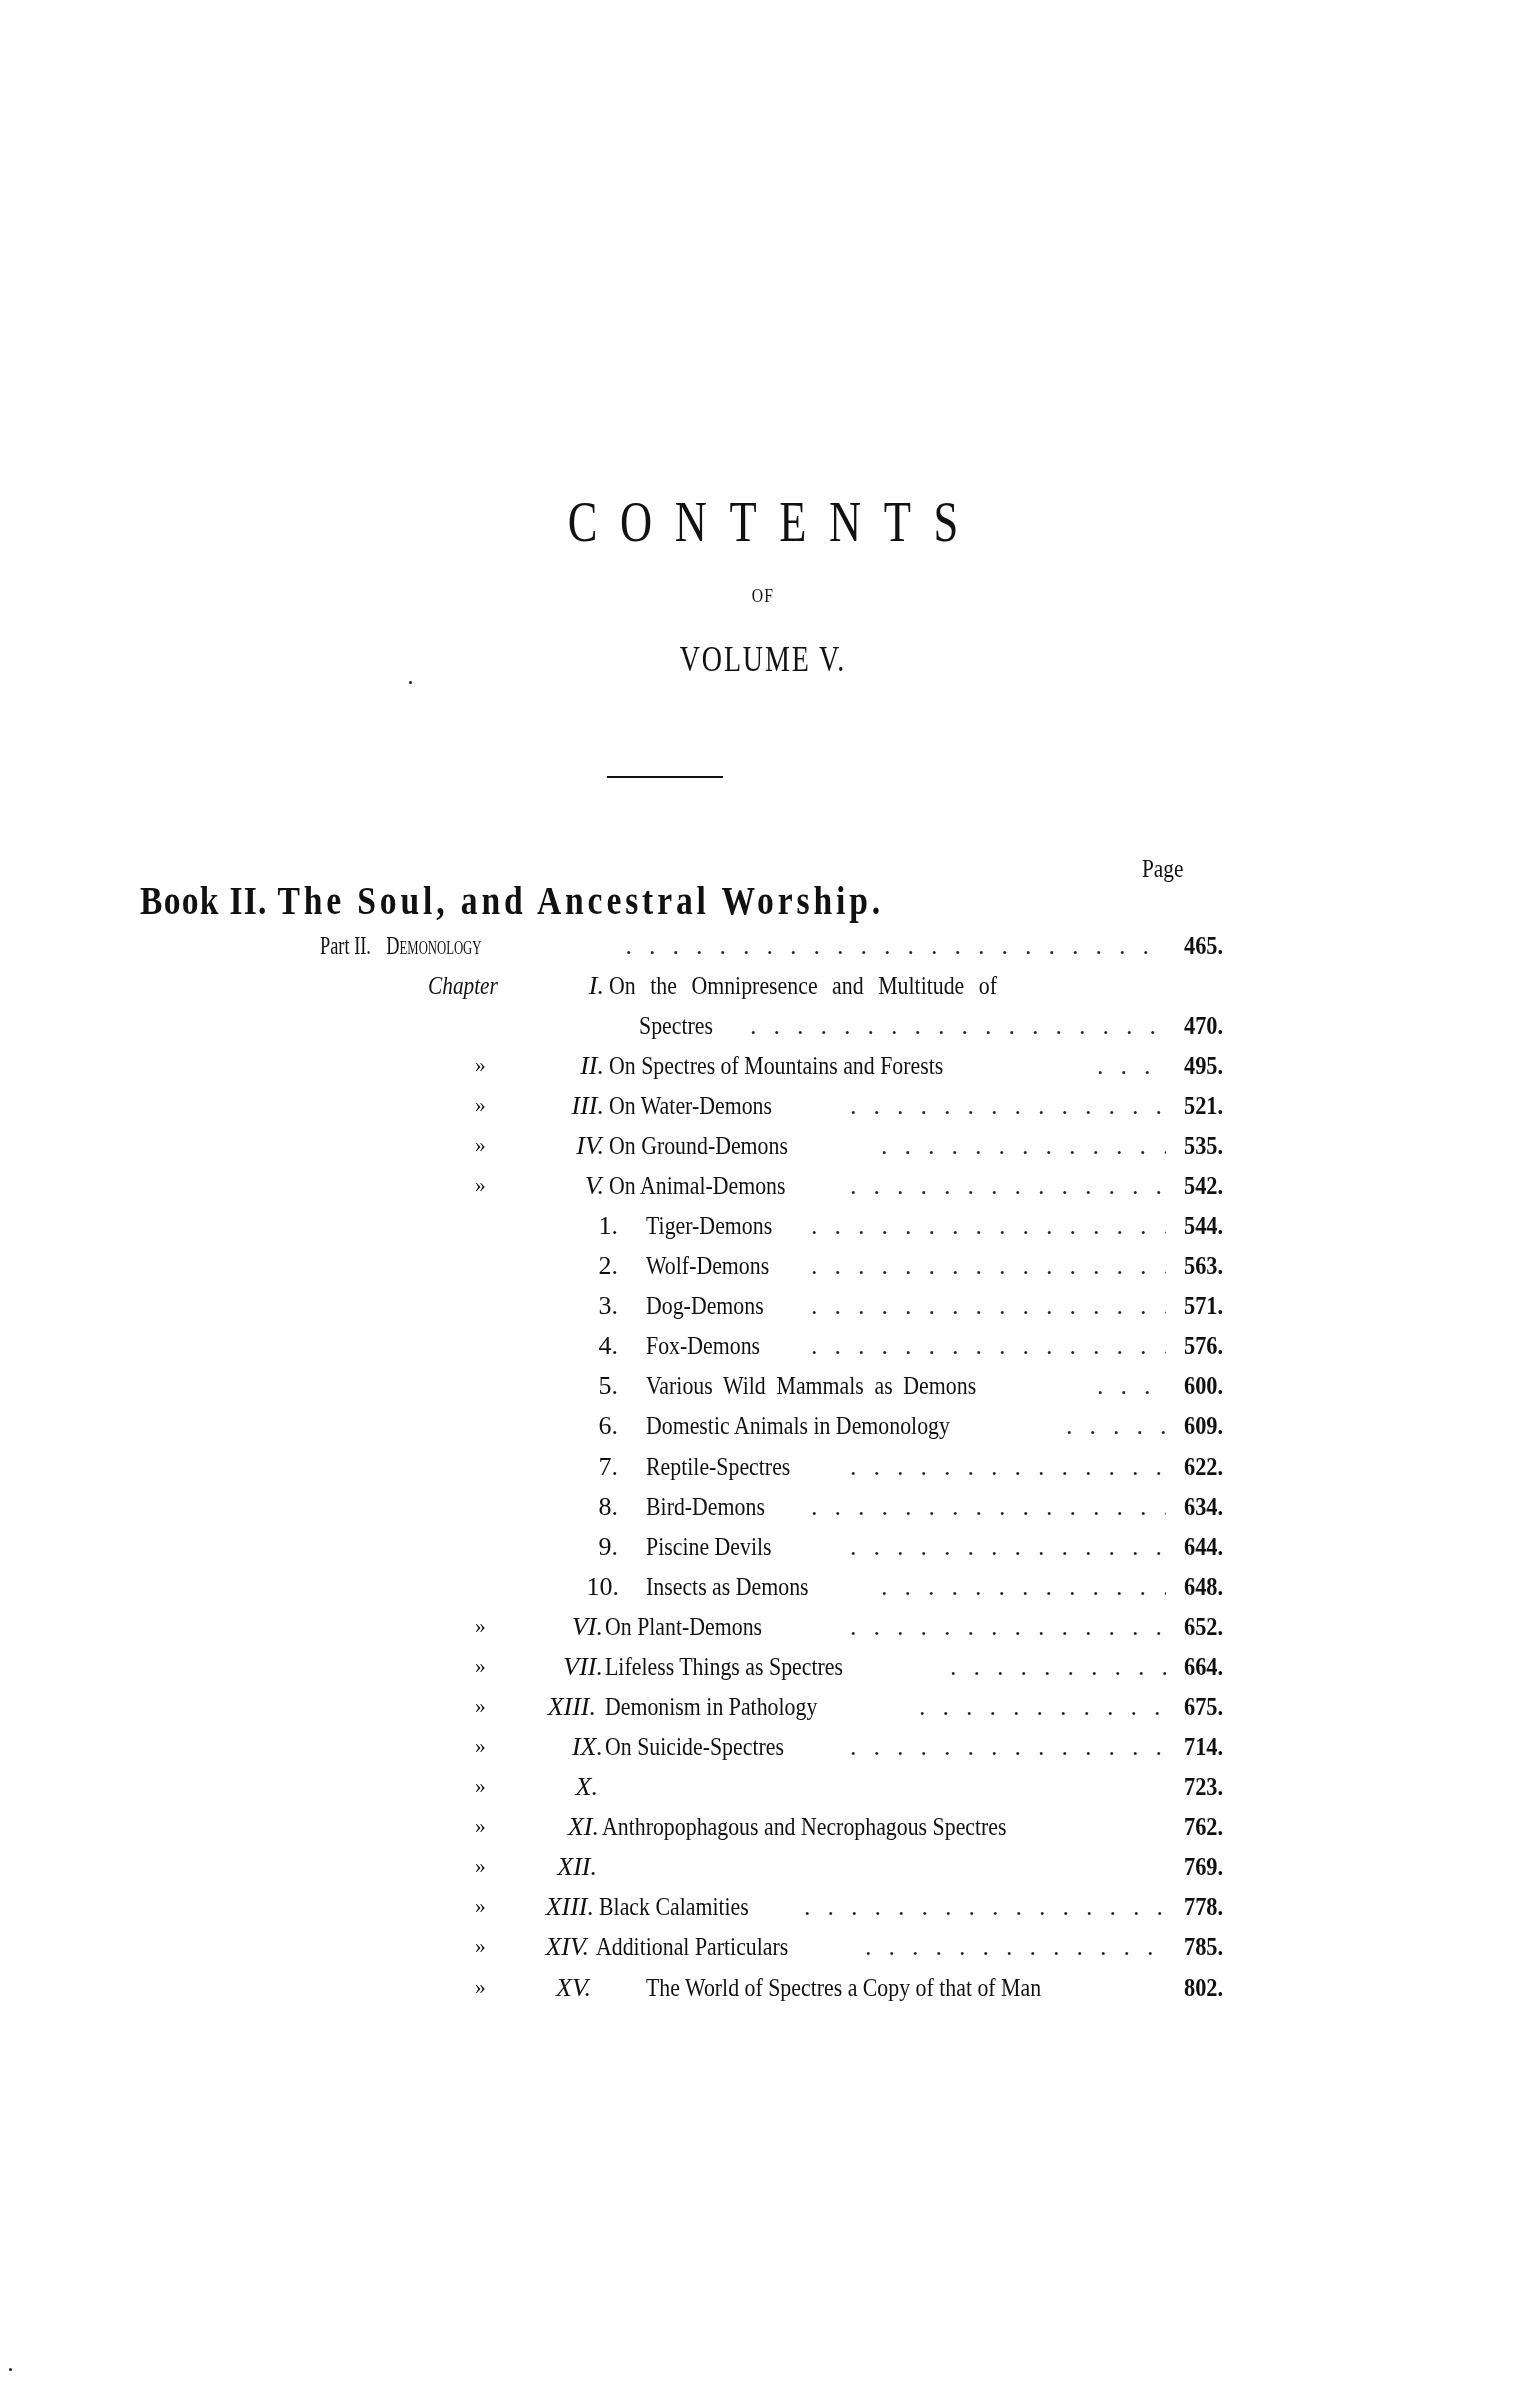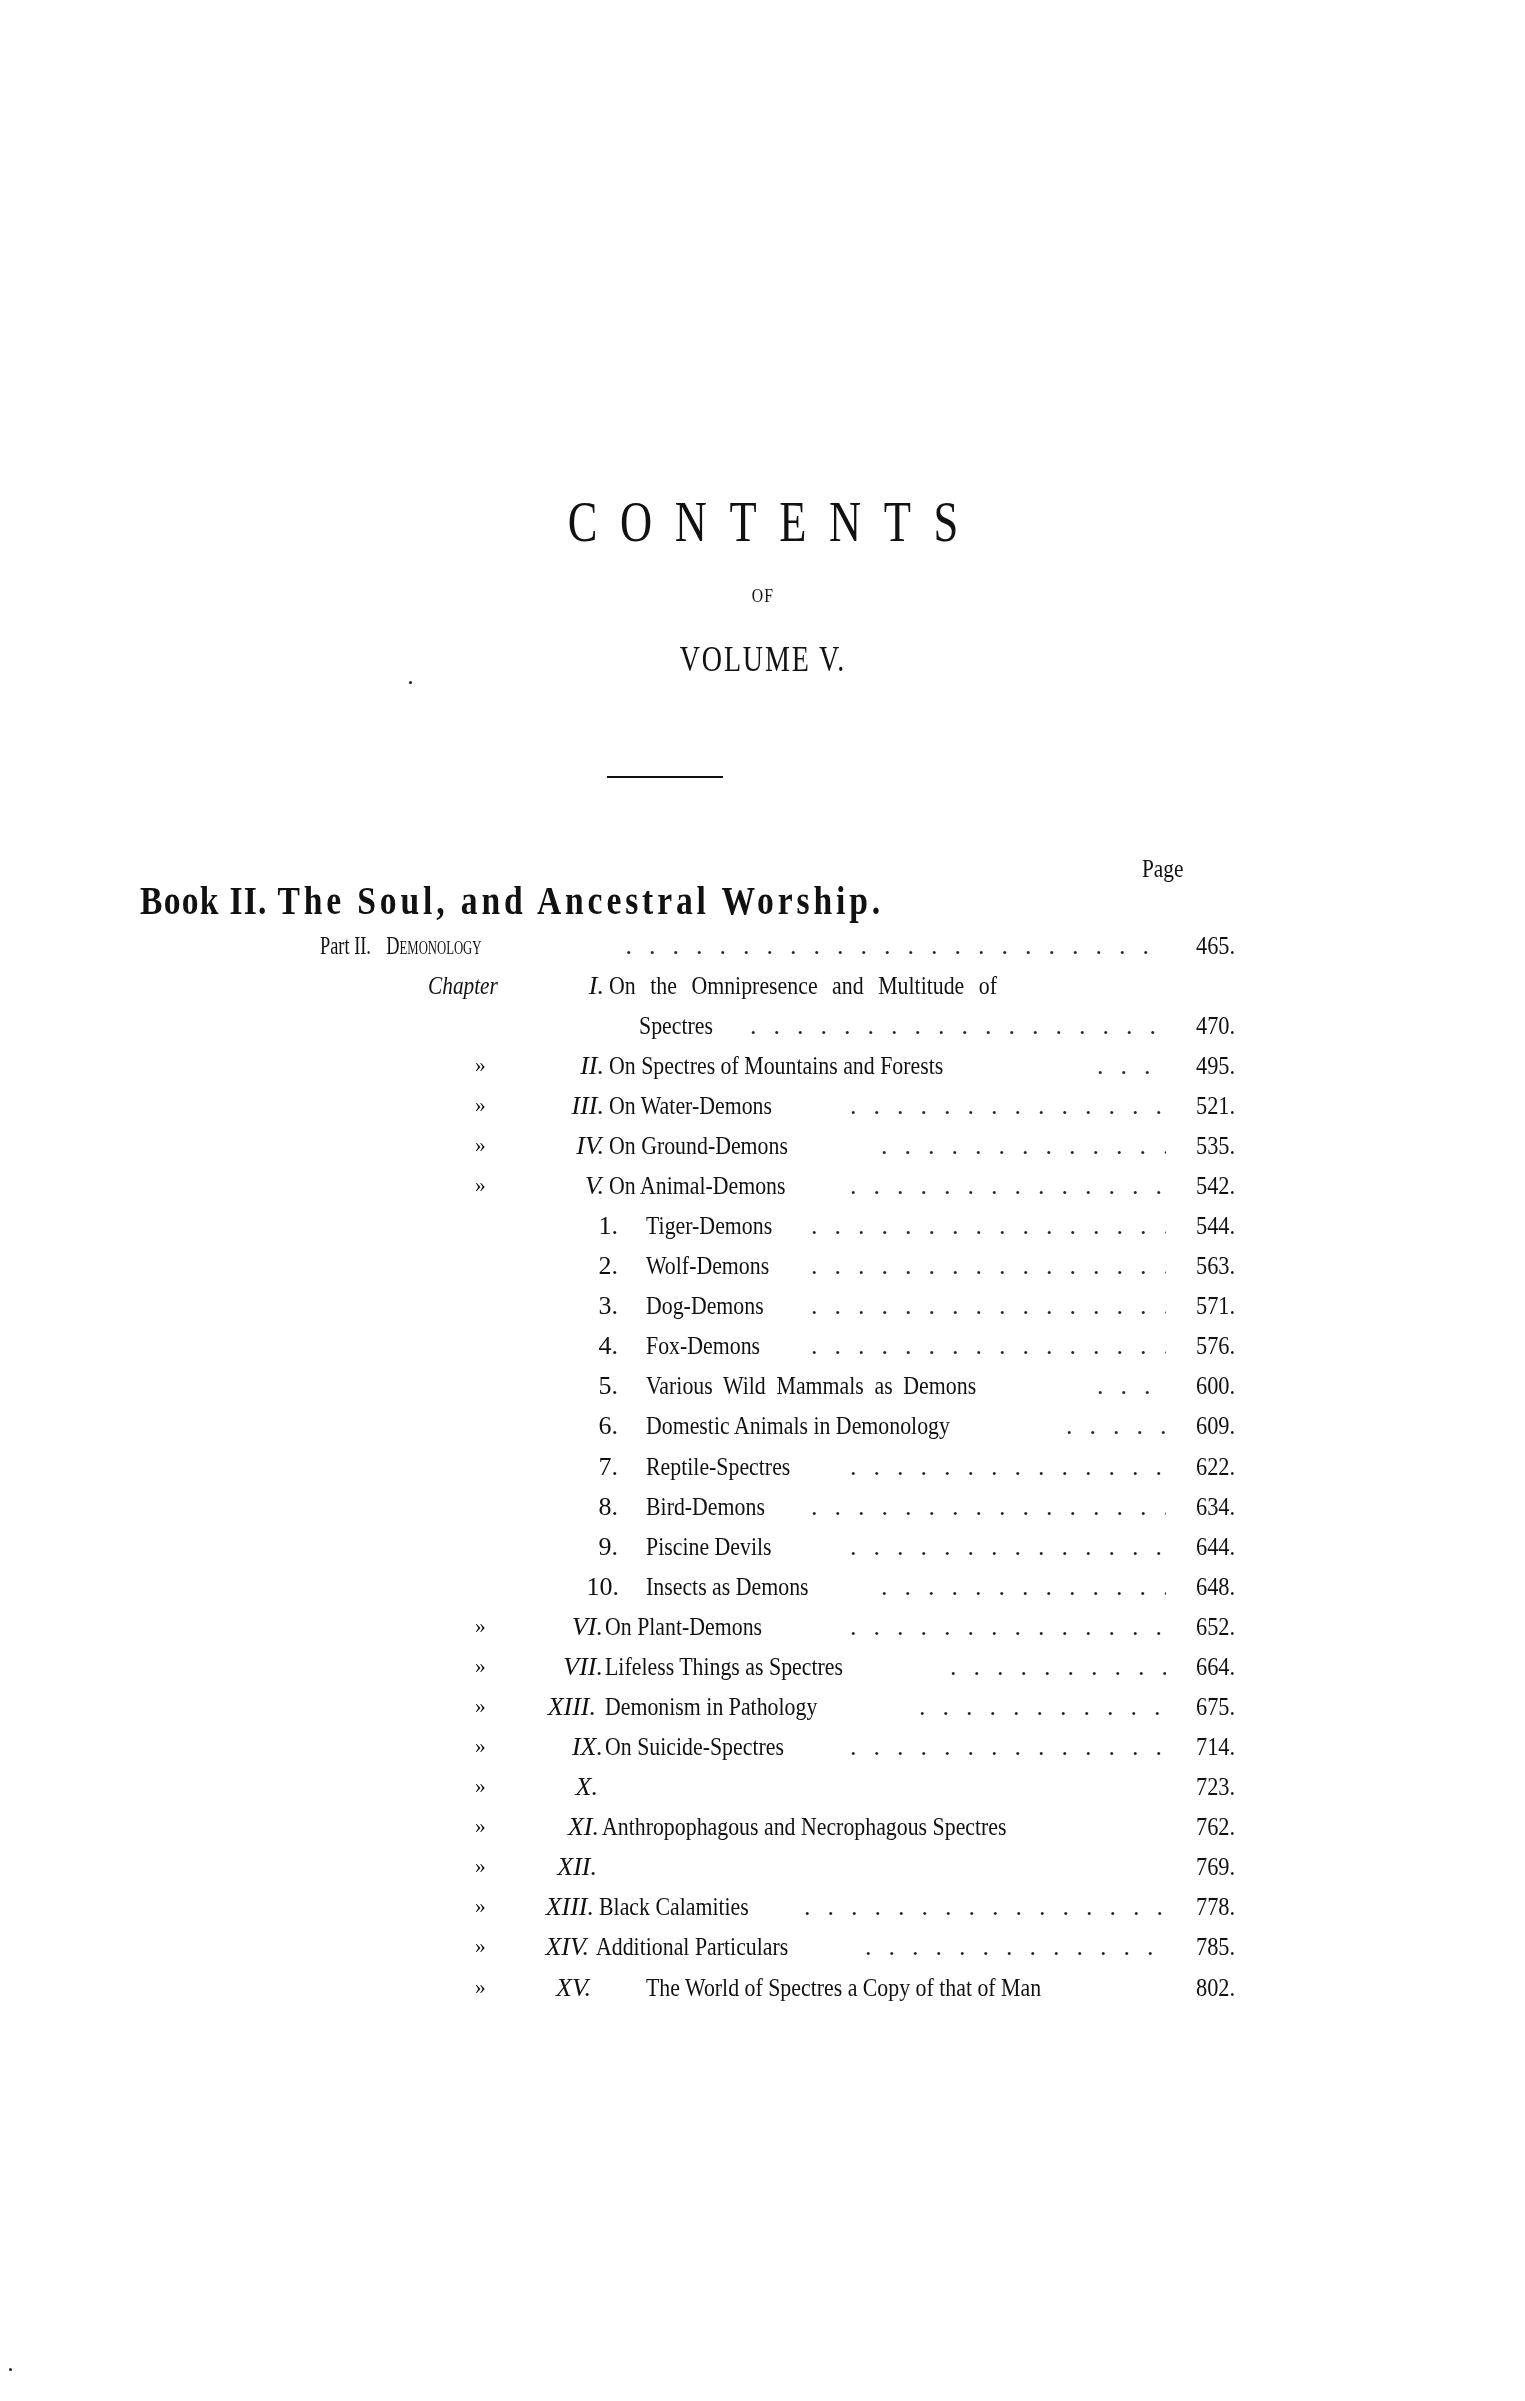--- a/index.html
+++ b/index.html
@@ -26,21 +26,21 @@
   .book .word-spaced { letter-spacing: 4.6px; }
 
   .toc { position: absolute; left: 0; top: 0; width: 1526px; }
   .row { position: absolute; left: 0; width: 1293px; height: 39px; font-size: 26px; line-height: 39px; white-space: nowrap; margin-left: 33px; }
   .row .ditto { position: absolute; font-size: 21.6px; }
   .row .num { position: absolute; text-align: right; font-style: italic; }
   .row .sub { position: absolute; text-align: right; }
   .row .text { position: absolute; overflow: hidden; white-space: nowrap; }
   .row .text span { display: inline-block; transform: scaleX(0.84); transform-origin: 0 50%; }
   .row .leader { position: absolute; overflow: hidden; letter-spacing: 17px; color: #222; text-align: right; }
-  .row .pg { position: absolute; left: 1139px; width: 69px; text-align: right; }
+  .row .pg { position: absolute; left: 1139px; width: 69px; text-align: center; font-weight: bold; }
   .row .pg span { display: inline-block; transform: scaleX(0.86); transform-origin: 0 50%; }
   .row .label-ital { position: absolute; font-style: italic; text-align: center; }
   .row .label-ital span { display: inline-block; transform: scaleX(0.82); transform-origin: 0 50%; }
   .smallcaps { font-variant: small-caps; }
 </style>
 </head>
 <body>
 
 <div class="title">CONTENTS</div>
 <div class="of">OF</div>

